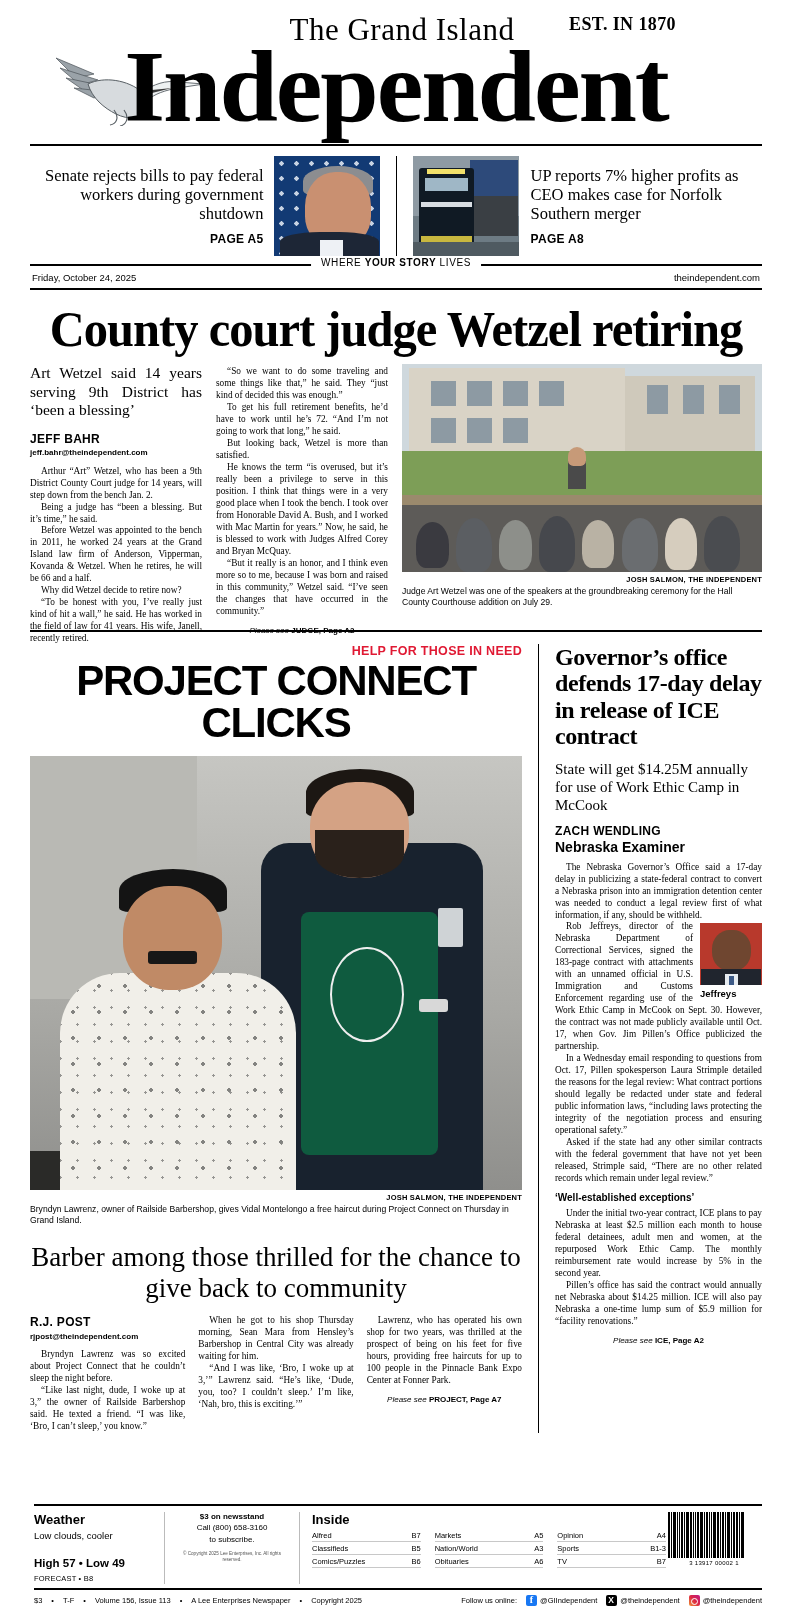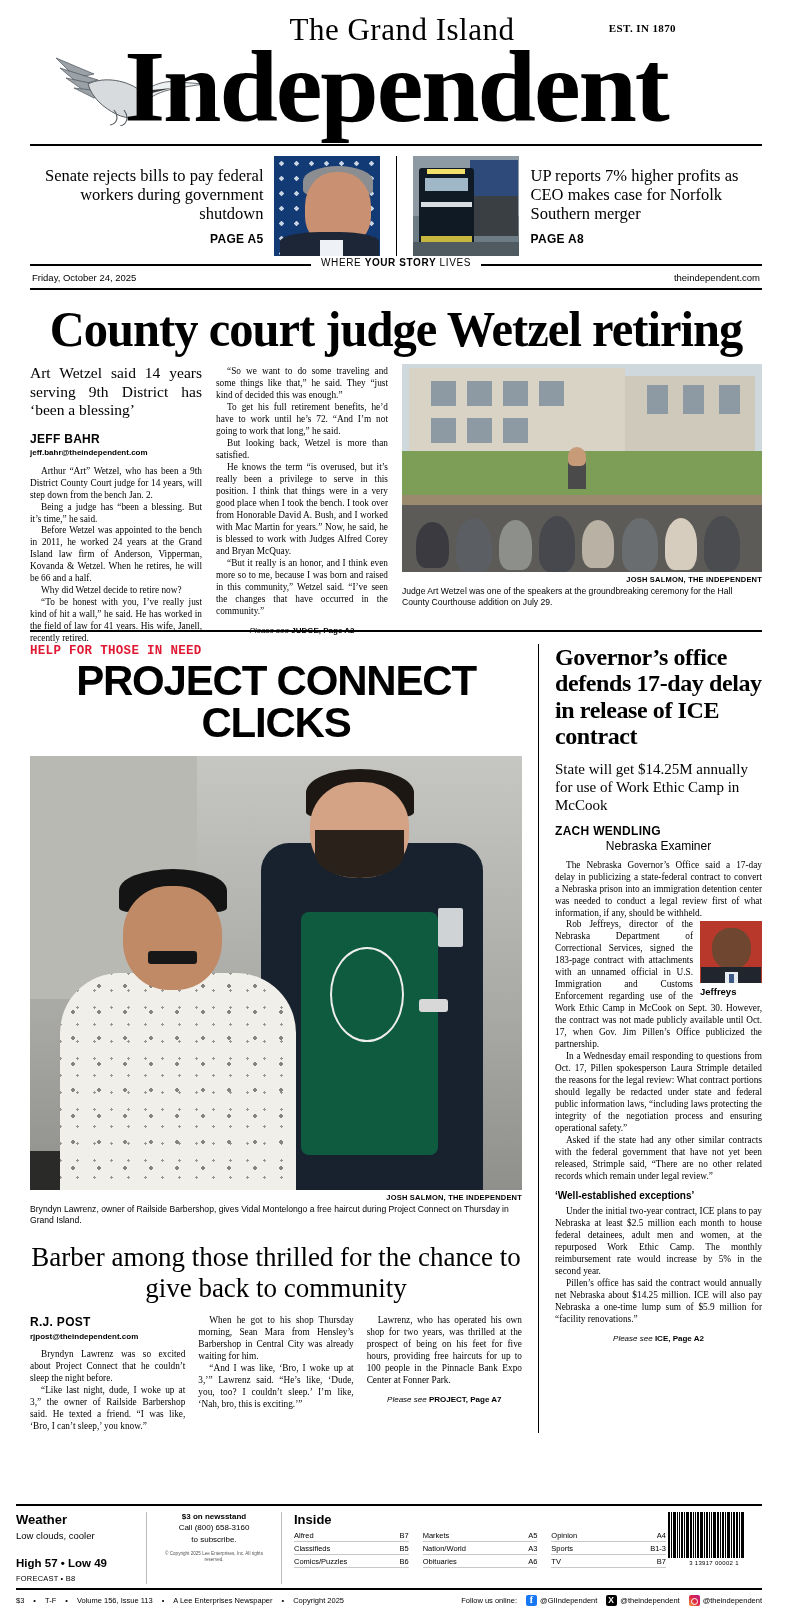--- a/index.html
+++ b/index.html
@@ -16,23 +16,23 @@
 
   
   .masthead { position: relative; height: 140px; padding-top: 14px; }
   .mh-center { text-align: center; position: relative; }
   .mh-top {
     font-family: "Liberation Serif", serif;
     font-size: 31px; letter-spacing: .5px; line-height: 1;
     padding-left: 12px;
   }
   .mh-est {
-    position: absolute; right: 86px; top: 8px;
-    font-family: "Liberation Serif", serif;
-    font-weight: 700; font-size: 11px; letter-spacing: .4px;
+    position: absolute; right: 86px; top: 0;
+    font-family: "Liberation Serif", serif;
+    font-weight: 700; font-size: 18px; letter-spacing: .4px;
   }
   .mh-main {
     font-family: "Liberation Serif", serif;
     font-weight: 700;
     font-size: 101px; line-height: .92; letter-spacing: -2px;
     transform: scaleX(1.04);
     margin-top: -4px;
   }
   .crane { position: absolute; left: 24px; top: 48px; width: 150px; height: 78px; }
 
@@ -122,21 +122,21 @@
   .byline {
     font-family: "Liberation Sans", sans-serif;
     font-weight: 700; font-size: 12px; letter-spacing: .3px; margin-bottom: 1px;
   }
   .byline-mail {
     font-family: "Liberation Sans", sans-serif;
     font-weight: 700; font-size: 8px; margin-bottom: 7px;
   }
   .byline-org {
     font-family: "Liberation Sans", sans-serif;
-    font-weight: 400; font-size: 12px; margin-bottom: 7px; text-align: center;
+    font-weight: 700; font-size: 14px; margin-bottom: 7px;
   }
   .jump {
     font-family: "Liberation Sans", sans-serif;
     font-size: 8px; font-weight: 700; text-align: center; margin-top: 8px;
   }
   .jump i { font-style: italic; font-weight: 400; }
 
   
   .gb-photo { width: 100%; height: 208px; position: relative; overflow: hidden; background:#7a9a5c; }
   .gb-sky { position:absolute; inset:0 0 58% 0; background:#cfd8dd; }
@@ -160,23 +160,23 @@
     font-size: 8.6px; line-height: 1.3; margin-top: 2px;
   }
 
   
   .lower { display: flex; margin-top: 14px; border-top: 2px solid #000; padding-top: 12px; }
   .lower-left { width: 508px; padding-right: 16px; }
   .lower-divider { width: 1px; background: #000; margin-right: 16px; }
   .lower-right { flex: 1; }
 
   .kicker {
-    font-family: Liberation Mono, monospace;
+    font-family: Liberation Sans, sans-serif;
     font-weight: 700; font-size: 12.5px; letter-spacing: .3px;
-    color: #e01933; text-align: left; margin-bottom: 2px;
+    color: #e01933; text-align: right; margin-bottom: 2px;
   }
   .pc-head {
     font-family: "Liberation Sans", sans-serif;
     font-weight: 700; font-size: 42px; line-height: 1; letter-spacing: -1.2px;
     text-align: center; margin-bottom: 12px; transform: scaleX(1.0);
   }
 
   
   .barber-photo { width:100%; height:434px; position:relative; overflow:hidden; background:#bdbdb8; }
   .bp-bg { position:absolute; inset:0; background:linear-gradient(180deg,#c6c6c2 0%,#a8a8a4 60%,#8f8f8c 100%); }
@@ -230,21 +230,21 @@
   .jf-head { position:absolute; left:20%; top:10%; width:62%; height:66%; background:#6f4630; border-radius:46%; }
   .jf-suit { position:absolute; left:2%; bottom:0; width:96%; height:26%; background:#20252e; }
   .jf-shirt { position:absolute; left:40%; bottom:0; width:22%; height:18%; background:#e7ecf1; }
   .jf-tie { position:absolute; left:46%; bottom:0; width:9%; height:16%; background:#3d5a86; }
   .jf-name {
     font-family: "Liberation Sans", sans-serif;
     font-weight: 700; font-size: 9.5px; margin-top: 3px;
   }
 
   
-  .footer { position: absolute; left: 16px; right: 30px; bottom: 14px; }
+  .footer { position: absolute; left: 34px; right: 30px; bottom: 14px; }
   .footer-top { border-top: 2px solid #000; }
   .footer-main { display: flex; padding-top: 6px; height: 78px; }
   .fm-weather { width: 118px; }
   .fw-title { font-family:"Liberation Sans", sans-serif; font-weight:700; font-size:13px; }
   .fw-line { font-family:"Liberation Sans", sans-serif; font-size:9.5px; margin-top:3px; }
   .fw-temps { font-family:"Liberation Sans", sans-serif; font-weight:700; font-size:11.5px; margin-top:16px; }
   .fw-fore { font-family:"Liberation Sans", sans-serif; font-size:7.5px; margin-top:5px; letter-spacing:.2px; }
   .fvr { width:1px; background:#bbb; margin:0 12px; }
   .fm-subs { width: 110px; text-align:center; }
   .fs-1 { font-family:"Liberation Sans", sans-serif; font-weight:700; font-size:8px; }

